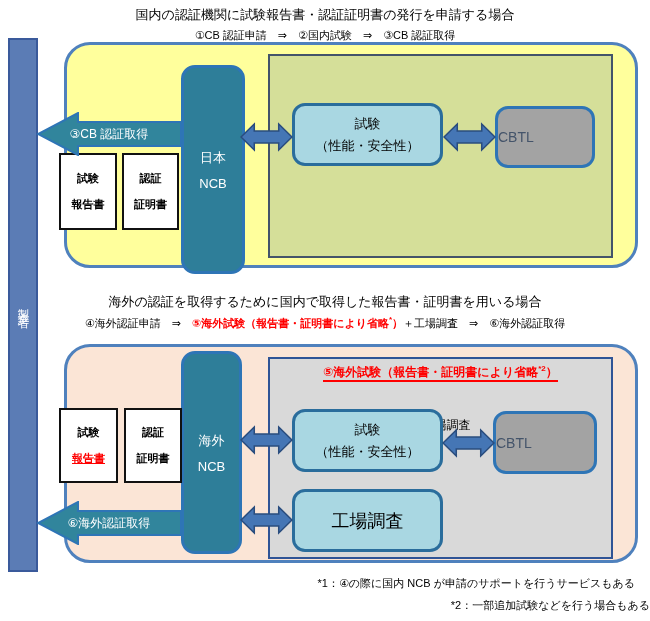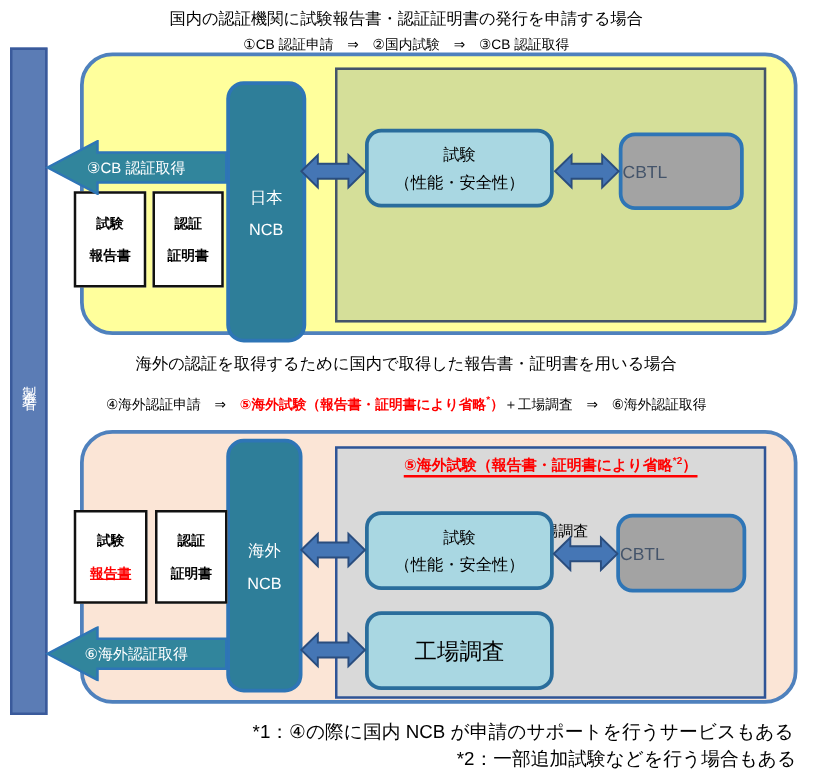--- a/index.html
+++ b/index.html
@@ -5,21 +5,21 @@
   html,body{margin:0;padding:0;background:#fff;}
   .canvas{
     position:relative;width:650px;height:621px;background:#fff;overflow:hidden;
     font-family:"Liberation Sans","DejaVu Sans",sans-serif;color:#000;border-radius:17px;
   }
   .abs{position:absolute;}
   .ctr{text-align:center;}
   
   .title1{left:0;top:6px;width:650px;font-size:13px;}
   .flow1{left:0;top:28px;width:650px;font-size:11px;}
-  .title2{left:0;top:282px;width:650px;font-size:13px;}
+  .title2{left:0;top:293px;width:650px;font-size:13px;}
   .flow2{left:0;top:316px;width:650px;font-size:11px;}
   .red-b{color:#ff0000;font-weight:bold;}
   sup{font-size:8px;vertical-align:super;line-height:0;}
   
   .bar{left:8px;top:38px;width:30px;height:534px;background:#5b7cb5;border:2px solid #3a5a9b;
        box-sizing:border-box;display:flex;align-items:center;justify-content:center;}
   .bar-label{writing-mode:vertical-rl;text-orientation:upright;color:#fff;font-size:12px;letter-spacing:4px;}
   
   .container1{left:64px;top:42px;width:574px;height:226px;background:#ffff9c;border:3px solid #4f81bd;border-radius:26px;box-sizing:border-box;}
   .container2{left:64px;top:344px;width:574px;height:219px;background:#fbe5d6;border:3px solid #4f81bd;border-radius:26px;box-sizing:border-box;}
@@ -66,23 +66,23 @@
                  font-size:12px;color:#fff;white-space:nowrap;}
   
   .da{width:53px;height:30px;}
   .da svg{width:100%;height:100%;display:block;}
   .da1a{left:240px;top:122px;}
   .da1b{left:443px;top:122px;}
   .da2a{left:240px;top:425px;}
   .da2b{left:442px;top:428px;}
   .da2c{left:240px;top:505px;}
   
-  .note{font-size:15px;white-space:nowrap;}
+  .note{font-size:11px;white-space:nowrap;}
   .note1{top:576px;right:15px;}
-  .note2{top:598px;right:13px;}
+  .note2{top:598px;right:0;}
 </style>
 </head>
 <body>
 
 <div class="canvas">
 
   <div class="abs ctr title1">国内の認証機関に試験報告書・認証証明書の発行を申請する場合</div>
   <div class="abs ctr flow1">①CB 認証申請　⇒　②国内試験　⇒　③CB 認証取得</div>
 
   <div class="abs ctr title2">海外の認証を取得するために国内で取得した報告書・証明書を用いる場合</div>

